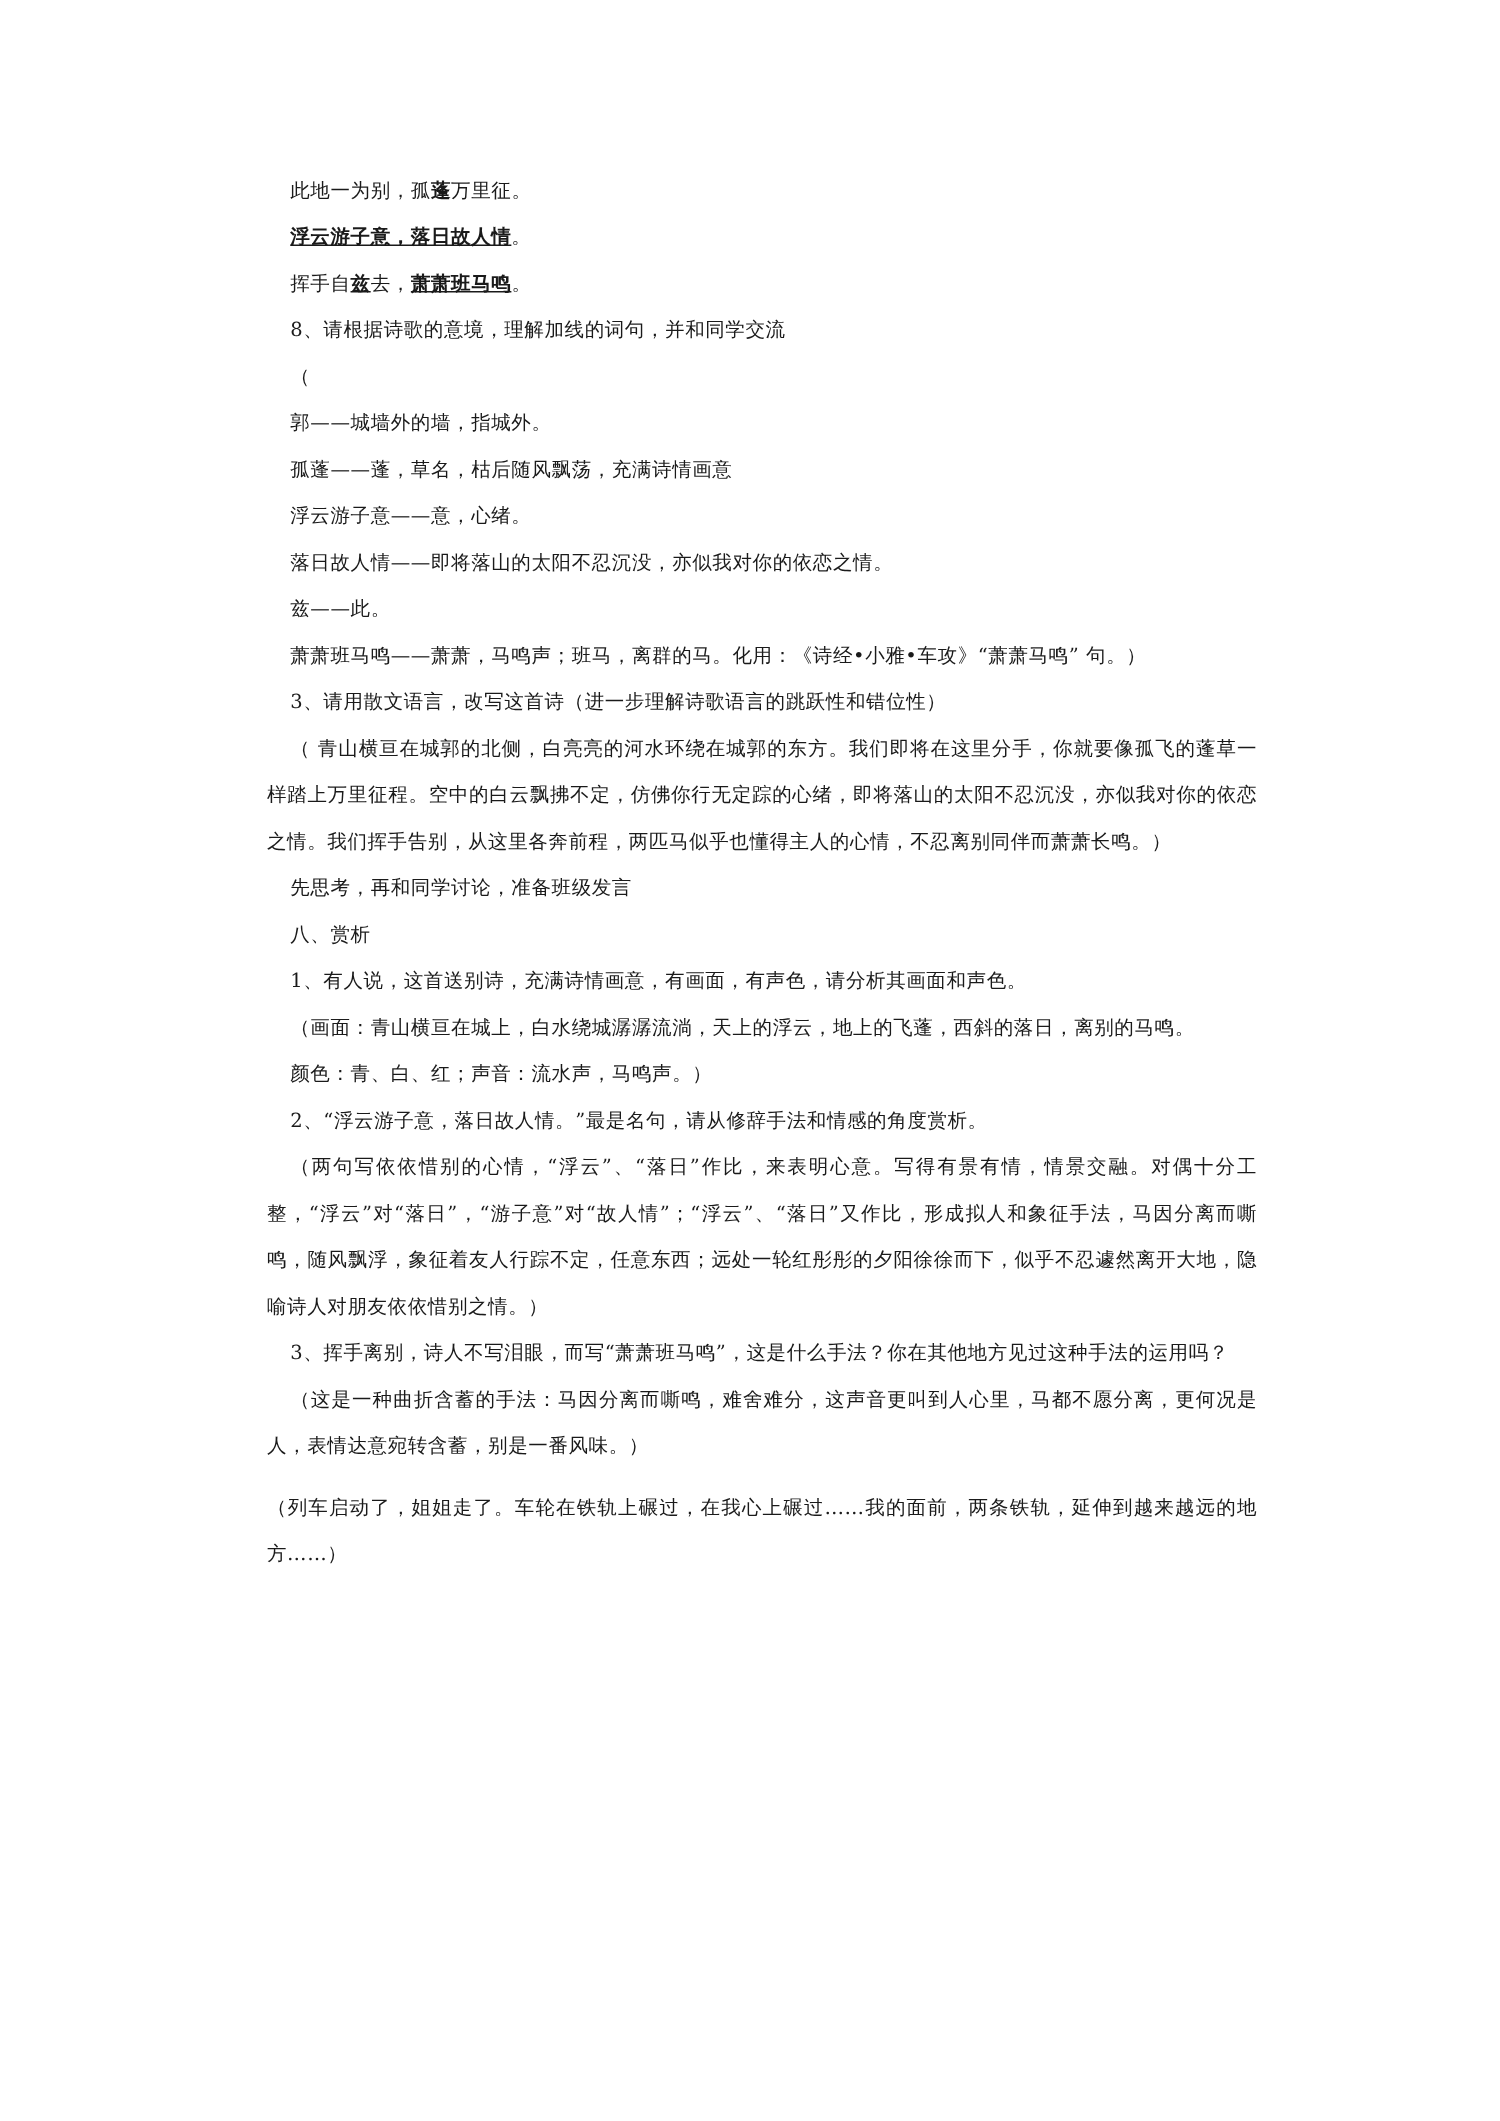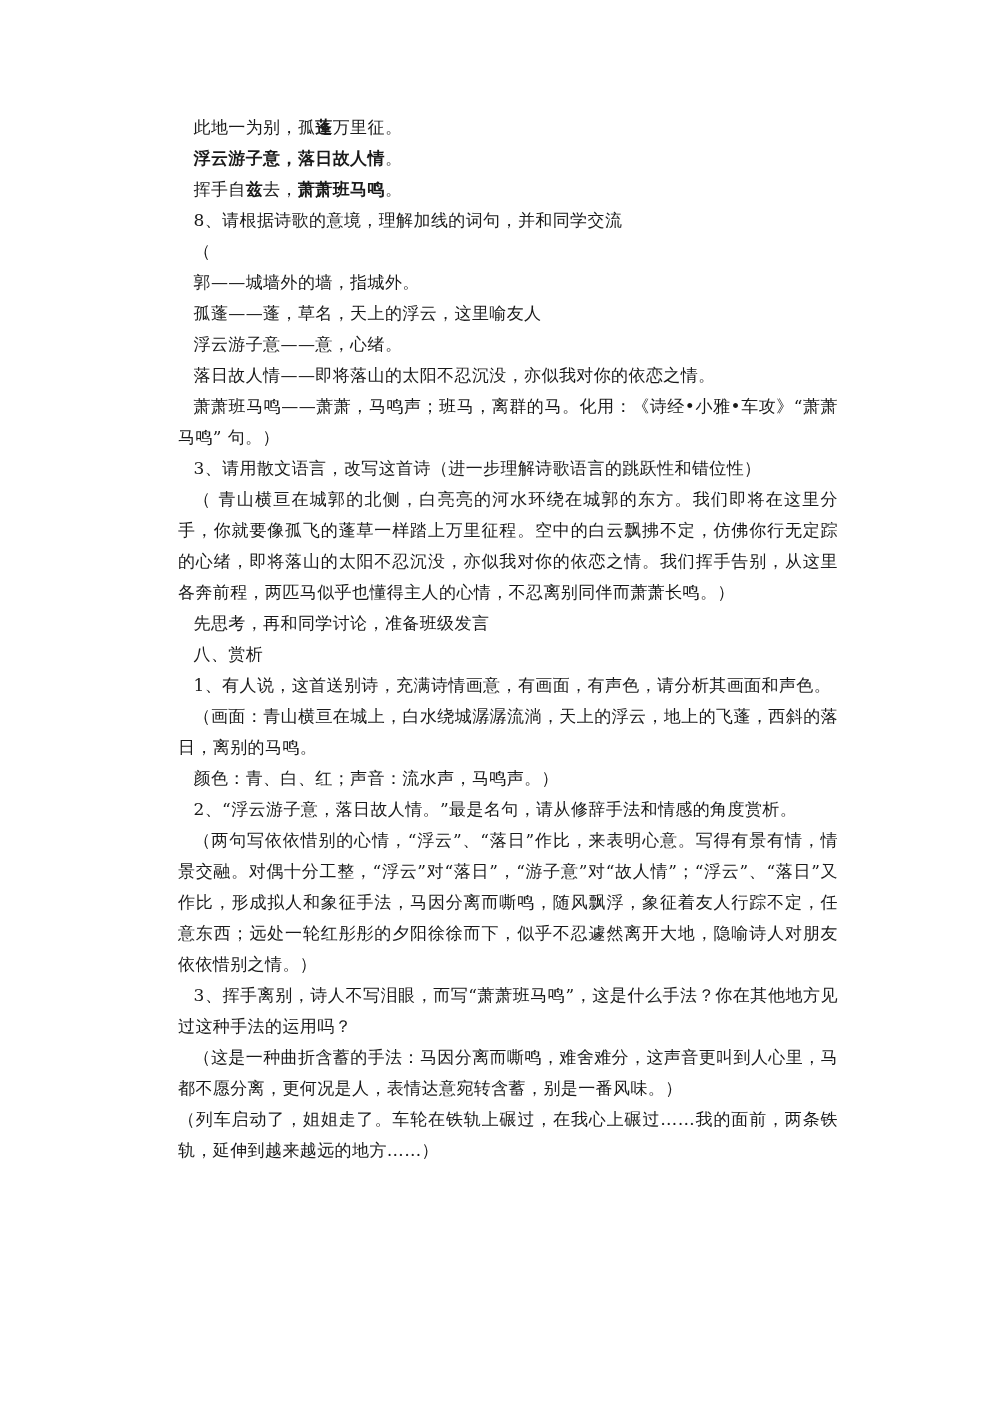--- a/index.html
+++ b/index.html
@@ -19,53 +19,56 @@
     background: #ffffff;
     overflow: hidden;
   }
   .content {
     position: absolute;
     left: 178px;
     top: 112px;
     width: 660px;
   }
   .line {
-    font-size: 17px;
+    font-size: 13px;
     line-height: 31px;
     letter-spacing: 0.4px;
     text-align: justify;
     margin: 0;
   }
   .indent1 {
     text-indent: 15.5px;
   }
   .noindent {
     text-indent: 0;
+    margin-top: 10px;
   }
   .bold {
     font-weight: bold;
   }
   .bu {
     font-weight: bold;
+    text-decoration: underline;
   }
 </style>
 </head>
 <body>
 
 <div class="page">
   <div class="content" id="doc-body">
       <p class="line indent1"><span>此地一为别，孤</span><span class="bold">蓬</span><span>万里征。</span></p>
       <p class="line indent1"><span class="bu">浮云游子意，落日故人情</span><span>。</span></p>
       <p class="line indent1"><span>挥手自</span><span class="bu">兹</span><span>去，</span><span class="bu">萧萧班马鸣</span><span>。</span></p>
       <p class="line indent1"><span>8、请根据诗歌的意境，理解加线的词句，并和同学交流</span></p>
       <p class="line indent1"><span>（</span></p>
       <p class="line indent1"><span>郭——城墙外的墙，指城外。</span></p>
-      <p class="line indent1"><span>孤蓬——蓬，草名，天上的浮云，这里喻友人</span></p>
+      <p class="line indent1"><span>孤蓬——蓬，草名，枯后随风飘荡，充满诗情画意</span></p>
       <p class="line indent1"><span>浮云游子意——意，心绪。</span></p>
       <p class="line indent1"><span>落日故人情——即将落山的太阳不忍沉没，亦似我对你的依恋之情。</span></p>
+      <p class="line indent1"><span>兹——此。</span></p>
       <p class="line indent1"><span>萧萧班马鸣——萧萧，马鸣声；班马，离群的马。化用：《诗经•小雅•车攻》“萧萧马鸣” 句。）</span></p>
       <p class="line indent1"><span>3、请用散文语言，改写这首诗（进一步理解诗歌语言的跳跃性和错位性）</span></p>
       <p class="line indent1"><span>（    青山横亘在城郭的北侧，白亮亮的河水环绕在城郭的东方。我们即将在这里分手，你就要像孤飞的蓬草一样踏上万里征程。空中的白云飘拂不定，仿佛你行无定踪的心绪，即将落山的太阳不忍沉没，亦似我对你的依恋之情。我们挥手告别，从这里各奔前程，两匹马似乎也懂得主人的心情，不忍离别同伴而萧萧长鸣。）</span></p>
       <p class="line indent1"><span>先思考，再和同学讨论，准备班级发言</span></p>
       <p class="line indent1"><span>八、赏析</span></p>
       <p class="line indent1"><span>1、有人说，这首送别诗，充满诗情画意，有画面，有声色，请分析其画面和声色。</span></p>
       <p class="line indent1"><span>（画面：青山横亘在城上，白水绕城潺潺流淌，天上的浮云，地上的飞蓬，西斜的落日，离别的马鸣。</span></p>
       <p class="line indent1"><span>颜色：青、白、红；声音：流水声，马鸣声。）</span></p>
       <p class="line indent1"><span>2、“浮云游子意，落日故人情。”最是名句，请从修辞手法和情感的角度赏析。</span></p>
       <p class="line indent1"><span>（两句写依依惜别的心情，“浮云”、“落日”作比，来表明心意。写得有景有情，情景交融。对偶十分工整，“浮云”对“落日”，“游子意”对“故人情”；“浮云”、“落日”又作比，形成拟人和象征手法，马因分离而嘶鸣，随风飘浮，象征着友人行踪不定，任意东西；远处一轮红彤彤的夕阳徐徐而下，似乎不忍遽然离开大地，隐喻诗人对朋友依依惜别之情。）</span></p>

